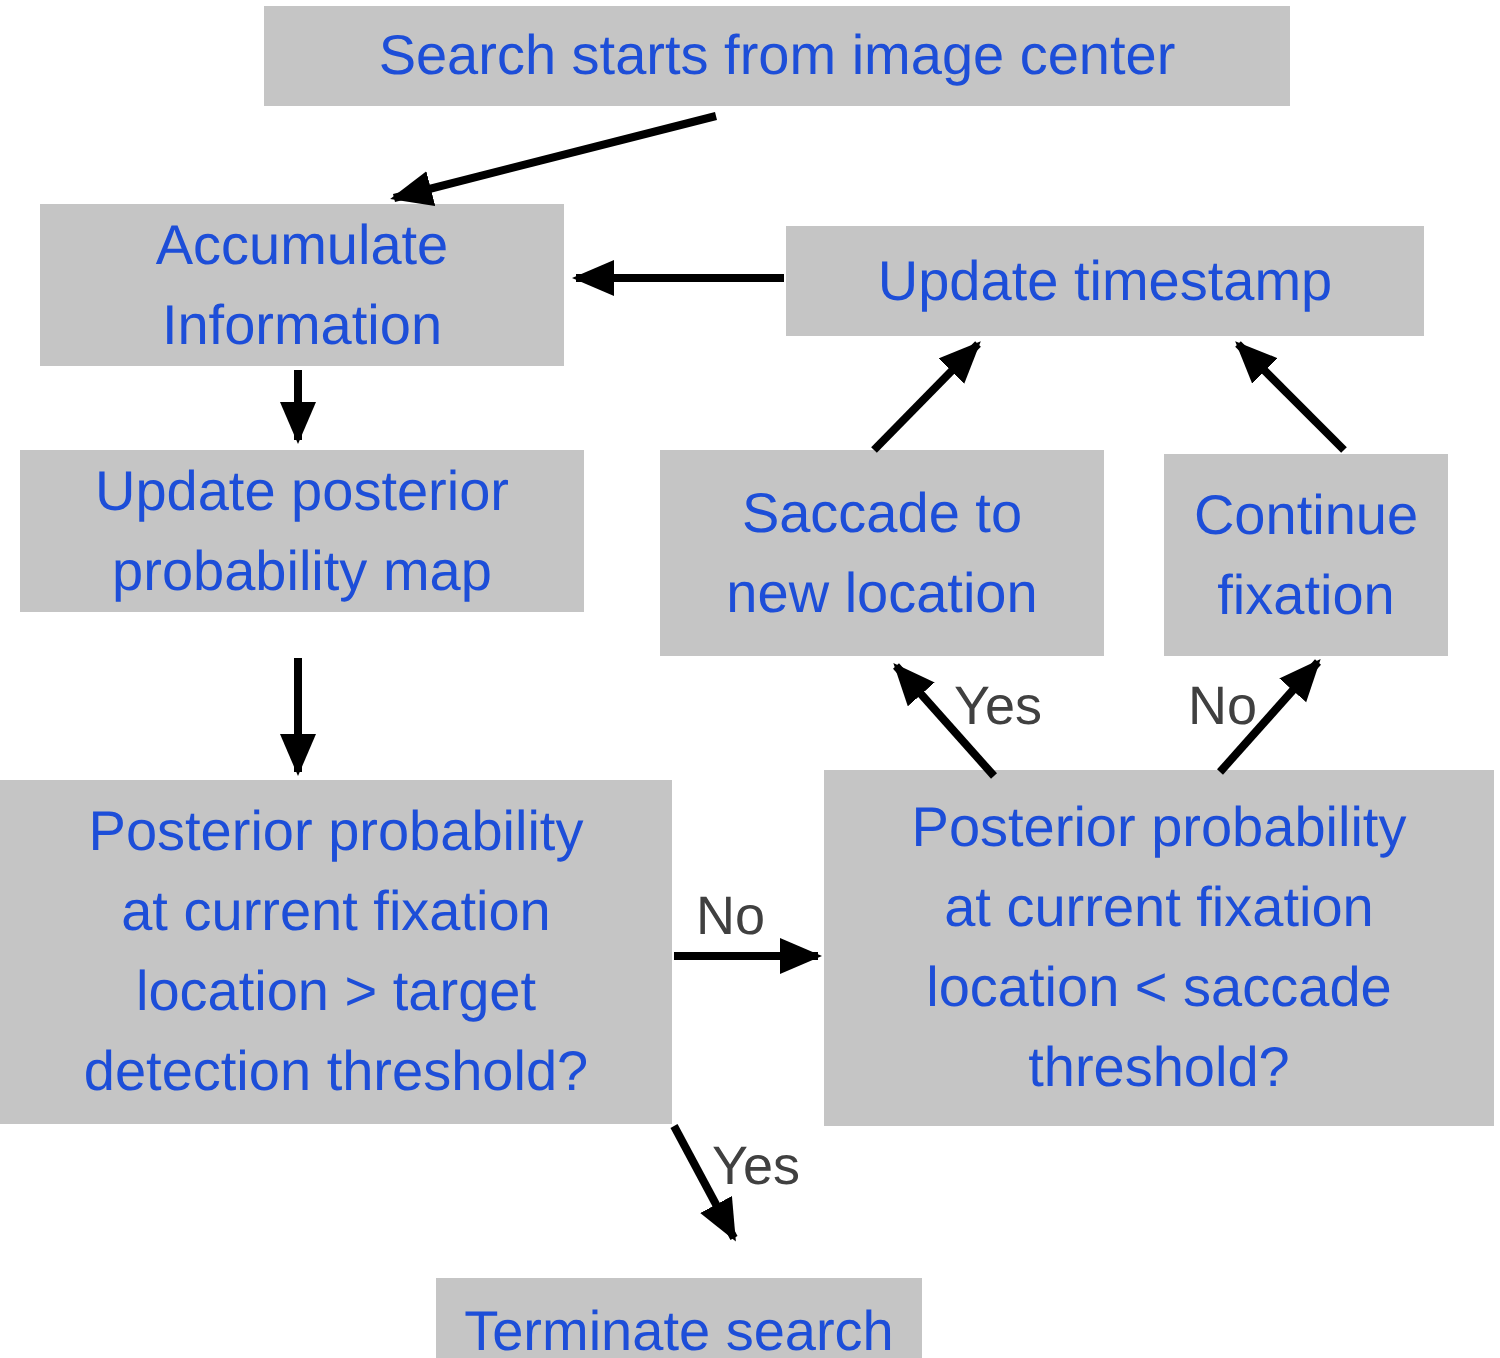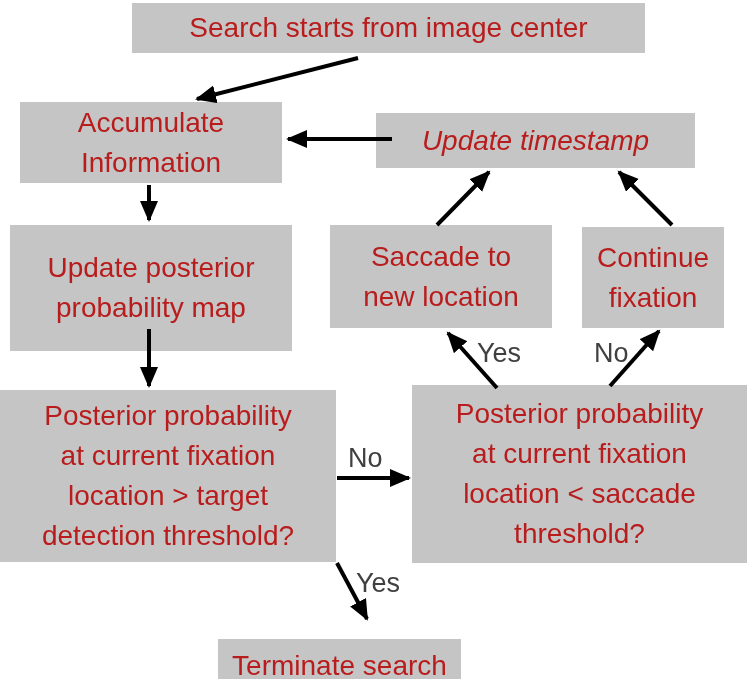--- a/index.html
+++ b/index.html
@@ -11,21 +11,21 @@
     position: relative;
     width: 750px;
     height: 679px;
     background: #ffffff;
     font-family: "Liberation Sans", "DejaVu Sans", sans-serif;
     overflow: hidden;
   }
   .node {
     position: absolute;
     background: #c5c5c5;
-    color: #b91c1c;
+    color: #1d4ed8;
     display: flex;
     align-items: center;
     justify-content: center;
     text-align: center;
     font-size: 28px;
     line-height: 40px;
     white-space: pre-line;
     box-sizing: border-box;
     z-index: 1;
   }
@@ -52,23 +52,23 @@
 </head>
 <body>
 
 <div id="canvas">
 
   <div class="node" style="left:132px; top:3px; width:513px; height:50px;">Search starts from image center</div>
 
   <div class="node" style="left:20px; top:102px; width:262px; height:81px;">Accumulate
 Information</div>
 
-  <div class="node" style="left:376px; top:113px; width:319px; height:55px;font-style:italic;">Update timestamp</div>
+  <div class="node" style="left:393px; top:113px; width:319px; height:55px;">Update timestamp</div>
 
-  <div class="node" style="left:10px; top:225px; width:282px; height:126px;">Update posterior
+  <div class="node" style="left:10px; top:225px; width:282px; height:81px;">Update posterior
 probability map</div>
 
   <div class="node" style="left:330px; top:225px; width:222px; height:103px;">Saccade to
 new location</div>
 
   <div class="node" style="left:582px; top:227px; width:142px; height:101px;">Continue
 fixation</div>
 
   <div class="node" style="left:0px; top:390px; width:336px; height:172px;">Posterior probability
 at current fixation

